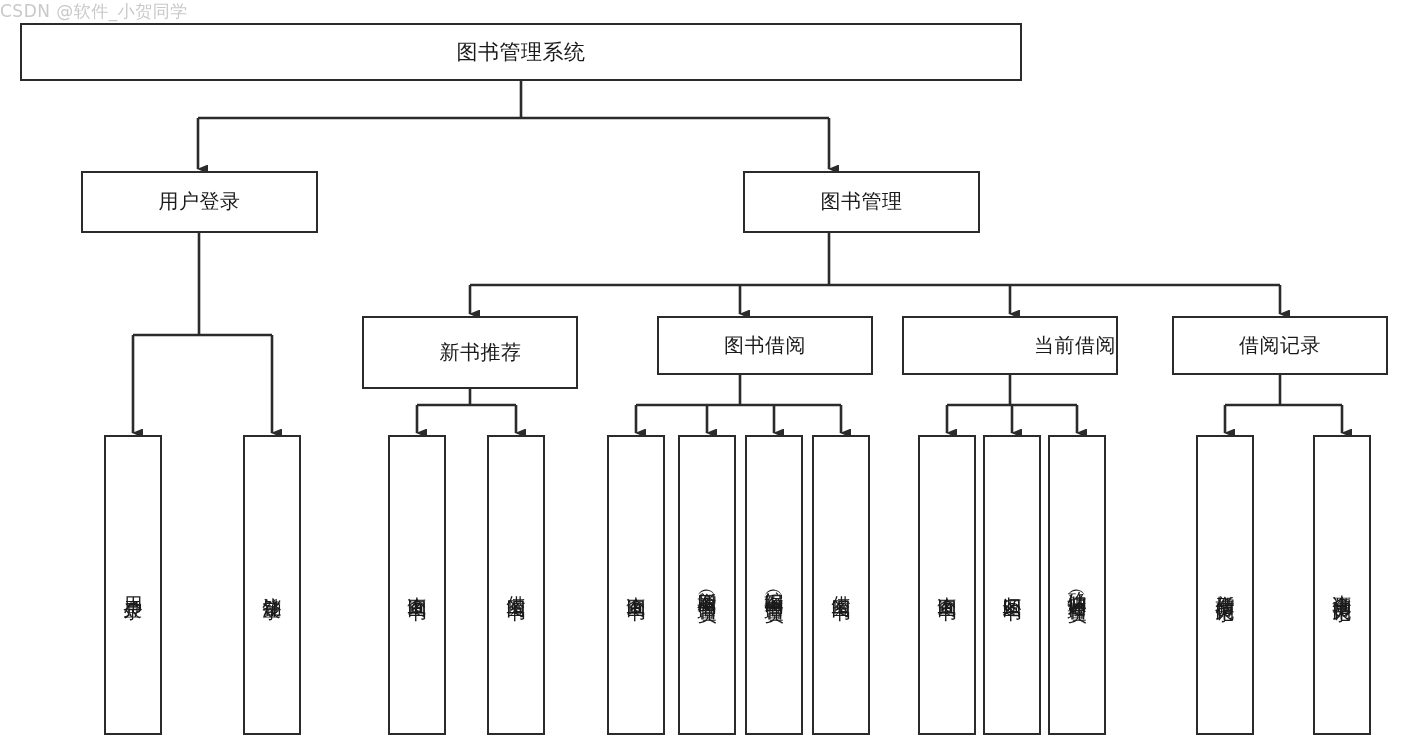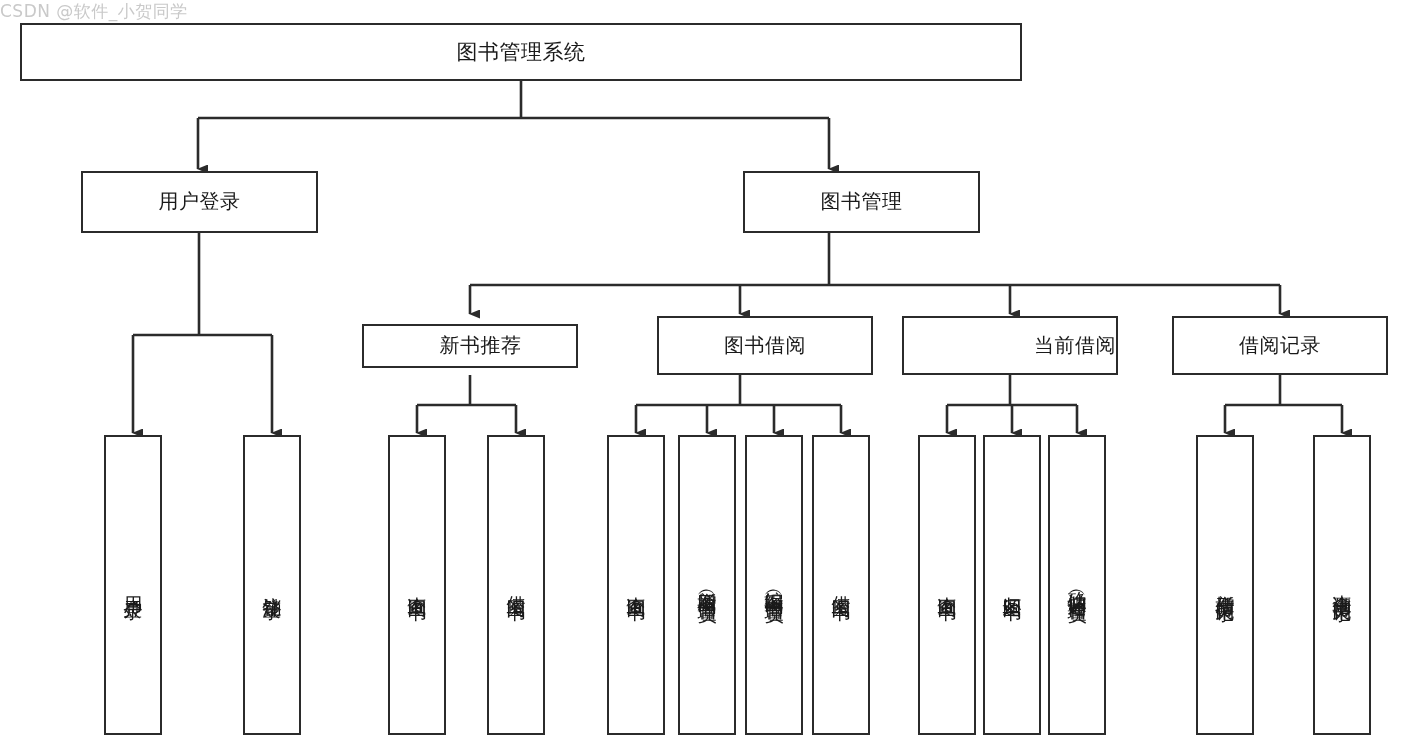--- a/index.html
+++ b/index.html
@@ -122,21 +122,21 @@
   <div id="nodes-layer">
       <div class="node horiz root" style="left: 20px; top: 11px; width: 1002px; height: 58px; margin-top: 12px;">
         <span class="node-label">图书管理系统</span>
       </div>
       <div class="node horiz" style="left: 81px; top: 171px; width: 237px; height: 62px;">
         <span class="node-label">用户登录</span>
       </div>
       <div class="node horiz" style="left: 743px; top: 171px; width: 237px; height: 62px;">
         <span class="node-label">图书管理</span>
       </div>
-      <div class="node horiz" style="left: 362px; top: 324px; width: 216px; height: 44px; padding-left: 21px;">
+      <div class="node horiz" style="left: 362px; top: 316px; width: 216px; height: 73px; padding-left: 21px;">
         <span class="node-label">新书推荐</span>
       </div>
       <div class="node horiz" style="left: 632px; top: 316px; width: 216px; height: 59px; margin-left: 25px;">
         <span class="node-label">图书借阅</span>
       </div>
       <div class="node horiz" style="left: 902px; top: 316px; width: 216px; height: 59px; justify-content: flex-end;">
         <span class="node-label">当前借阅</span>
       </div>
       <div class="node horiz" style="left: 1172px; top: 316px; width: 216px; height: 59px; align-items: center;">
         <span class="node-label">借阅记录</span>

